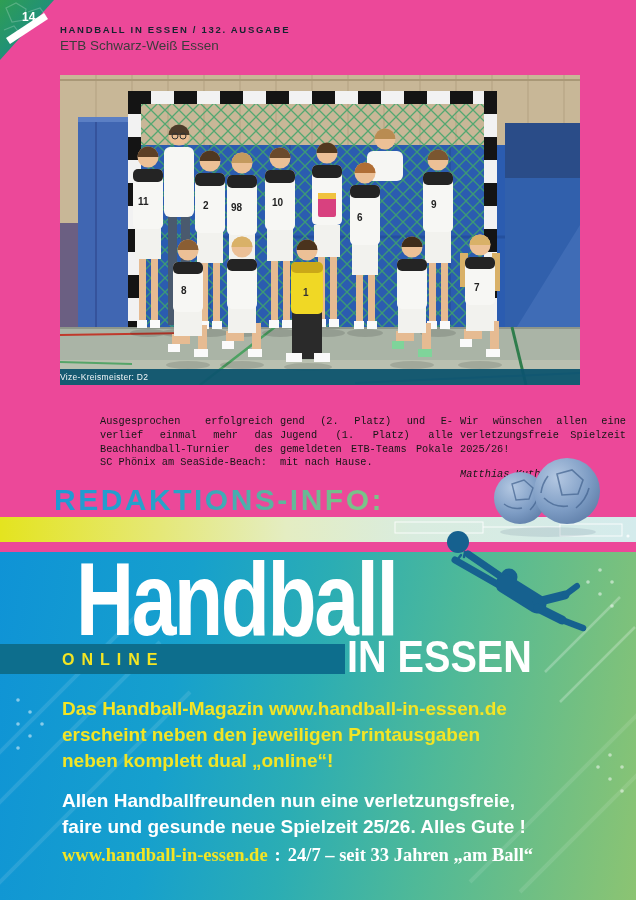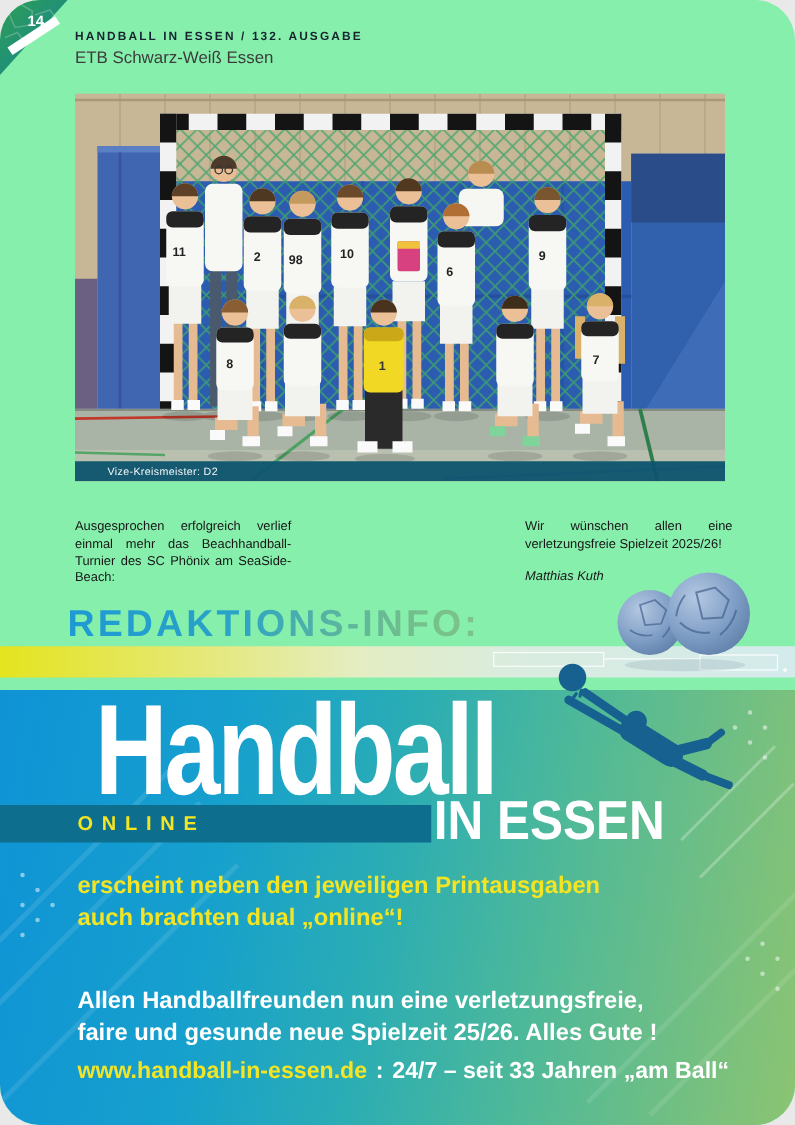--- a/index.html
+++ b/index.html
@@ -1,47 +1,46 @@
 <!DOCTYPE html>
 <html><head>
 <meta charset="utf-8">
 <style>
   * { margin:0; padding:0; box-sizing:border-box; }
   html,body { background:#e9e9e9; }
   .page {
     position:relative; width:636px; height:900px; margin:0 auto;
-    background:#86efac; overflow:hidden;
+    background:#ec4899; overflow:hidden;
     font-family:"Liberation Sans", sans-serif;
-    border-radius:32px;
   }
   
   .corner-badge { position:absolute; left:0; top:0; }
   .kicker {
     position:absolute; left:60px; top:24px;
     font-size:9.5px; font-weight:700; letter-spacing:1.7px; color:#16242f;text-align:right;
   }
   .club-name {
     position:absolute; left:60px; top:38px;
     font-size:13.5px; color:#3c3c3c;text-align:right;
   }
   
   .photo {
     position:absolute; left:60px; top:75px; width:520px; height:310px;
     background:#c8b797; overflow:hidden;
   }
   .photo-caption {
     position:absolute; left:0; bottom:0; width:100%; height:16px;
     background:rgba(13,84,110,0.95); color:#f2f7f9;
-    font-size:8.5px; line-height:16px; padding-left:26px; letter-spacing:.3px;
+    font-size:8.5px; line-height:16px; padding-left:0; letter-spacing:.3px;
   }
   
   .article-col {
     position:absolute; top:415px;
-    font-family:Liberation Sans, sans-serif; font-size:10.3px; line-height:1.34;
-    color:#161616; text-align:justify;
+    font-family:Liberation Mono, monospace; font-size:10.3px; line-height:1.34;
+    color:#161616; text-align:justify;margin-left:40px;
   }
   .article-col p { margin:0; }
   .col1 { left:60px;  width:173px; }
   .col2 { left:240px; width:173px; }
   .col3 { left:420px; width:166px; }
   .author { margin-top:12px !important; font-style:italic; }
   
   .redaktion-heading {
     position:absolute; left:54px; top:483px;
     font-size:30px; font-weight:700; letter-spacing:2.5px;
@@ -79,21 +78,21 @@
     font-size:44px; font-weight:700; color:#ffffff; letter-spacing:0px;
     display:inline-block; transform:scaleX(.9); transform-origin:left top;
     white-space:nowrap;
   }
   .ad-para {
     position:absolute; left:62px;
     font-size:19px; font-weight:700; line-height:1.37; white-space:nowrap;
   }
   .ad-para-1 { top:144px; color:#f3e524; }
   .ad-para-2 { top:236px; color:#ffffff; }
-  .ad-footer { position:absolute; left:62px; top:293px; font-size:18.5px; font-weight:700; white-space:nowrap;}
+  .ad-footer { position:absolute; left:62px; top:293px; font-size:18.5px; font-weight:700; white-space:nowrap;font-family:Liberation Serif, serif;}
   .ad-footer .link { color:#f3e524; }
   .ad-footer .sep  { color:#ffffff; padding:0 7px; }
   .ad-footer .rest { color:#ffffff; }
   .silhouette { position:absolute; left:425px; top:518px; z-index:6; }
 </style>
 </head>
 <body>
 
 <div class="page">
 
@@ -365,20 +364,23 @@
         <path d="M409.5 170 a10.5 10.5 0 0 1 21 0 z" fill="#d9b168"></path>
         <text x="414" y="216" font-size="10" font-weight="700" fill="#222" font-family="Liberation Sans, sans-serif">7</text>
       </g>
     </svg>
     <div class="photo-caption">Vize-Kreismeister: D2</div>
   </div>
 
   <div class="article-col col1">
     <p>Ausgesprochen erfolgreich verlief einmal mehr das Beachhandball-Turnier des SC Phönix am SeaSide-Beach:</p>
   </div>
+  <div class="article-col col2">
+    <p>gend (2. Platz) und E-Jugend (1. Platz) alle gemeldeten ETB-Teams Pokale mit nach Hause.</p>
+  </div>
   <div class="article-col col3">
     <p>Wir wünschen allen eine verletzungsfreie Spielzeit 2025/26!</p>
     <p class="author">Matthias Kuth</p>
   </div>
 
   <div class="redaktion-heading">REDAKTIONS-INFO:</div>
   <div class="divider-bar">
     
     <svg width="636" height="25">
       <g fill="none" stroke="#ffffff" stroke-opacity=".85" stroke-width="1">
@@ -450,22 +452,23 @@
           <circle cx="622" cy="215" r="1.8"></circle>
       </g>
     </svg>
     <div class="ad-logo-main">Handball</div>
     <div class="online-bar">
       <div class="online-label">ONLINE</div>
     </div>
     <div class="ad-logo-region">IN ESSEN</div>
 
     <div class="ad-para ad-para-1">
+      <div>Das Handball-Magazin www.handball-in-essen.de</div>
       <div>erscheint neben den jeweiligen Printausgaben</div>
-      <div>auch brachten dual „online“!</div>
+      <div>neben komplett dual „online“!</div>
     </div>
     <div class="ad-para ad-para-2">
       <div>Allen Handballfreunden nun eine verletzungsfreie,</div>
       <div>faire und gesunde neue Spielzeit 25/26. Alles Gute !</div>
     </div>
     <div class="ad-footer">
       <span class="link">www.handball-in-essen.de</span><span class="sep">:</span><span class="rest">24/7 – seit 33 Jahren „am Ball“</span>
     </div>
   </div>
 

